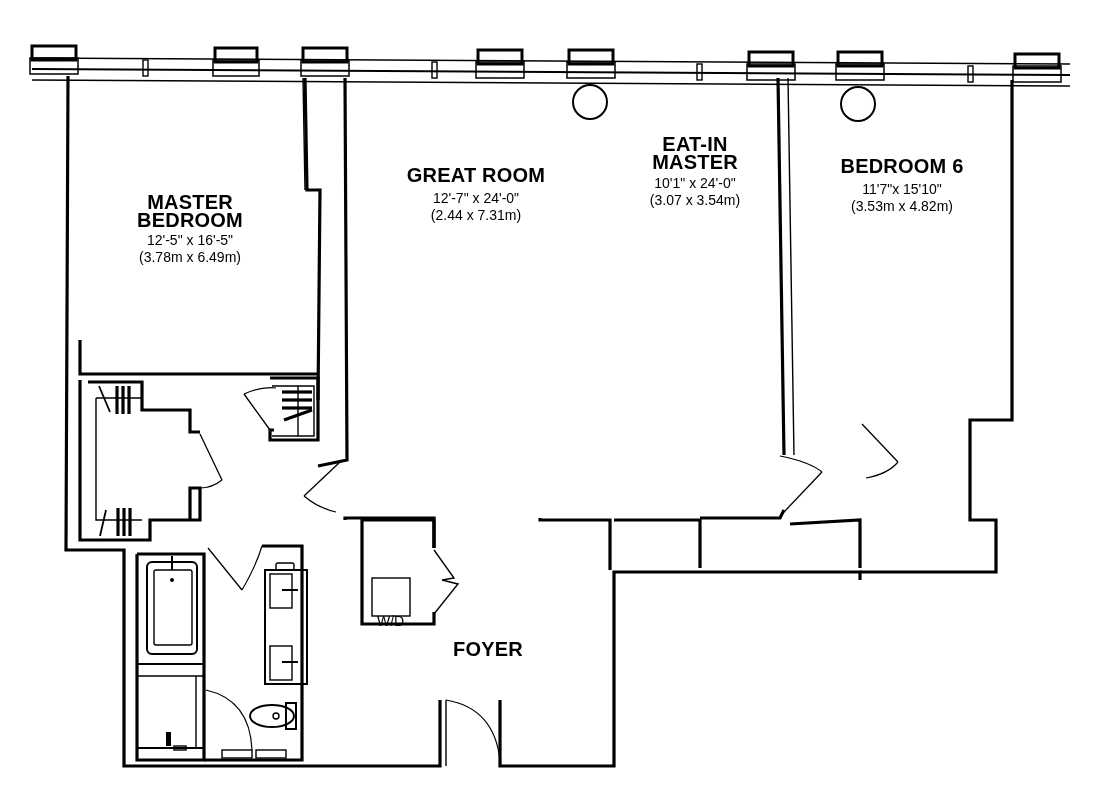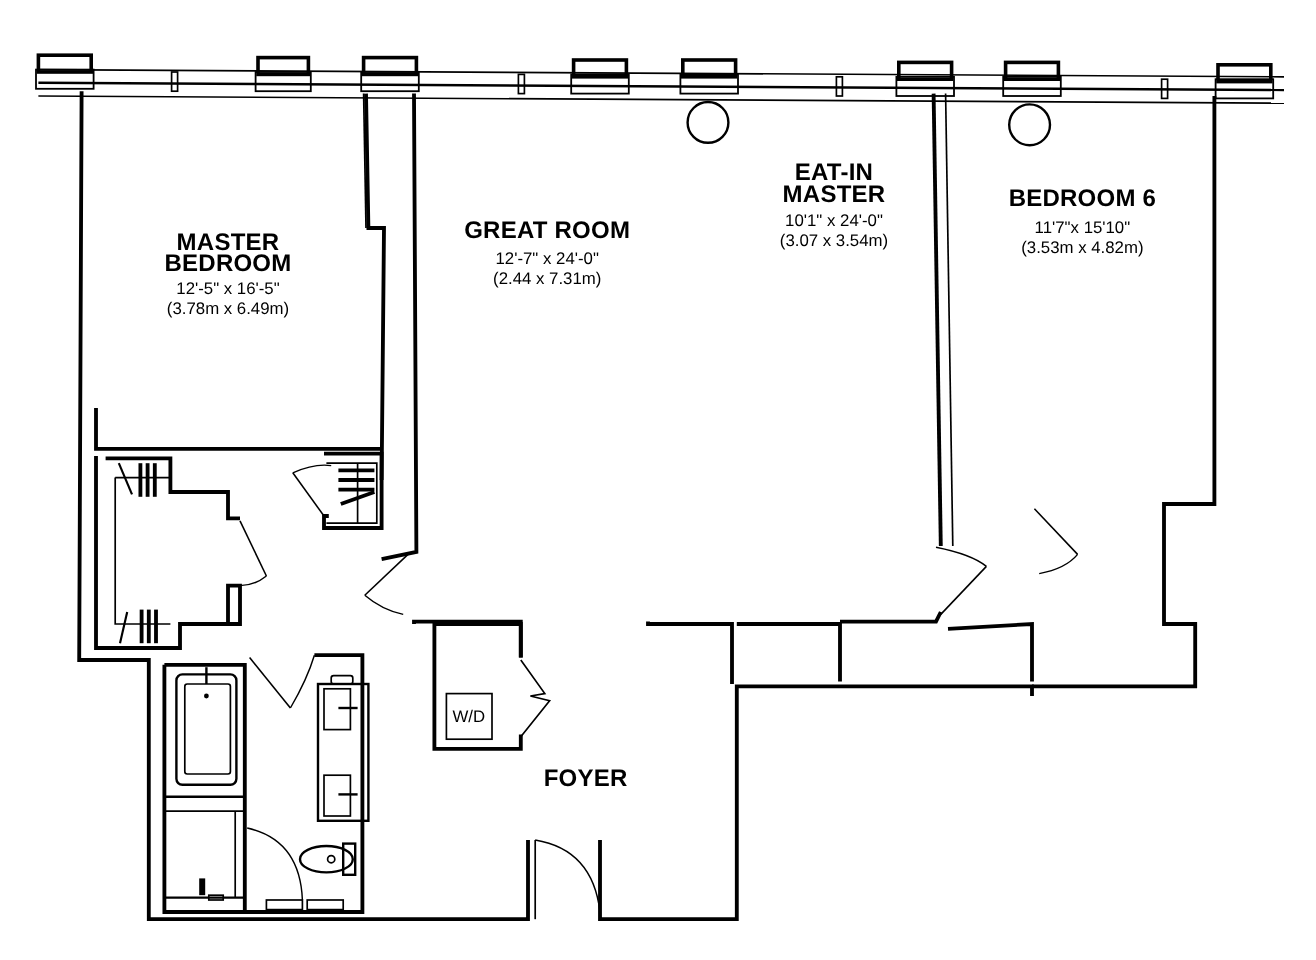--- a/index.html
+++ b/index.html
@@ -165,21 +165,21 @@
     <path class="swing" d="M 206,690 Q 250,700 252,750"></path>
     <rect class="thin" x="222" y="750" width="30" height="8"></rect>
     <rect class="thin" x="256" y="750" width="30" height="8"></rect>
   </g>
 
   <g>
     <polyline class="wall" points="434,548 434,520 362,520 362,624 434,624 434,612"></polyline>
     <polyline class="thin" points="434,550 454,578 442,580 458,584 434,614"></polyline>
     <rect class="thin" x="372" y="578" width="38" height="38"></rect>
   </g>
-  </svg><div class="wd-label" style="left:377px; top:589px;">W/D</div>
+  </svg><div class="wd-label" style="left:377px; top:613px;">W/D</div>
 
   
   <g>
     <polyline class="wall" points="434,624 434,662 336,662 336,760">
     <polyline class="wall" points="438,688 436,700 420,700">
     <line class="door-leaf" x1="394" y1="706" x2="432" y2="668">
     <path class="swing" d="M 394,706 Q 414,718 434,720">
     <rect class="med" x="340" y="668" width="30" height="32">
     <rect class="thin" x="346" y="672" width="18" height="22" rx="4">
     <line class="med" x1="346" y1="686" x2="356" y2="686">
@@ -290,21 +290,21 @@
 
 
 
 <div class="label" style="left:110px; top:193px; width:160px;">
   <div class="room-name">MASTER</div>
   <div class="room-name">BEDROOM</div>
   <div class="room-dim" style="margin-top:3px;">12'-5" x 16'-5"</div>
   <div class="room-dim">(3.78m x 6.49m)</div>
 </div>
 
-<div class="label" style="left:376px; top:166px; width:160px;margin-top:17px;">
+<div class="label" style="left:396px; top:166px; width:160px;">
   <div class="room-name">GREAT ROOM</div>
   <div class="room-dim" style="margin-top:6px;">12'-7" x 24'-0"</div>
   <div class="room-dim">(2.44 x 7.31m)</div>
 </div>
 
 <div class="label" style="left:620px; top:135px; width:150px;">
   <div class="room-name">EAT-IN</div>
   <div class="room-name">MASTER</div>
   <div class="room-dim" style="margin-top:4px;">10'1" x 24'-0"</div>
   <div class="room-dim">(3.07 x 3.54m)</div>

